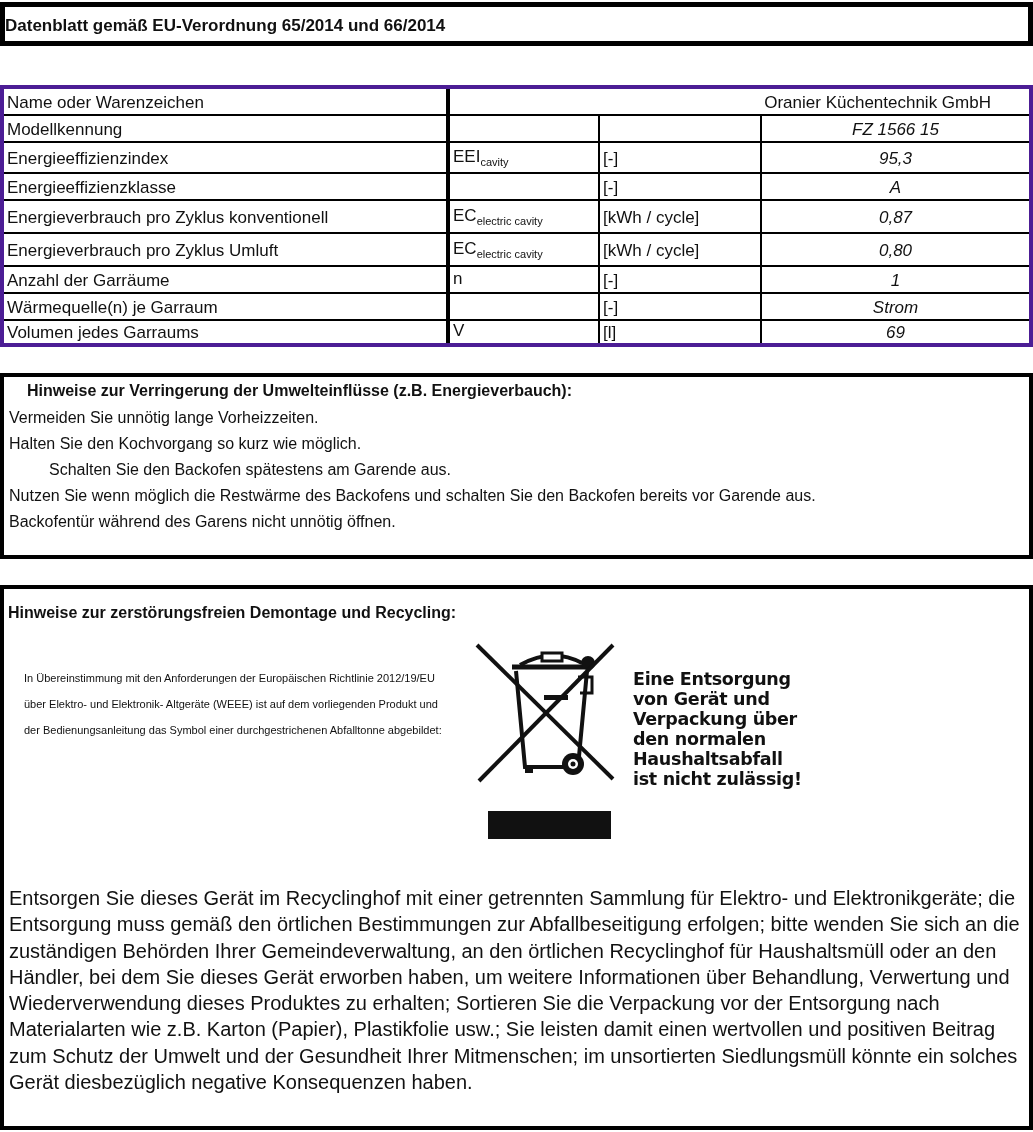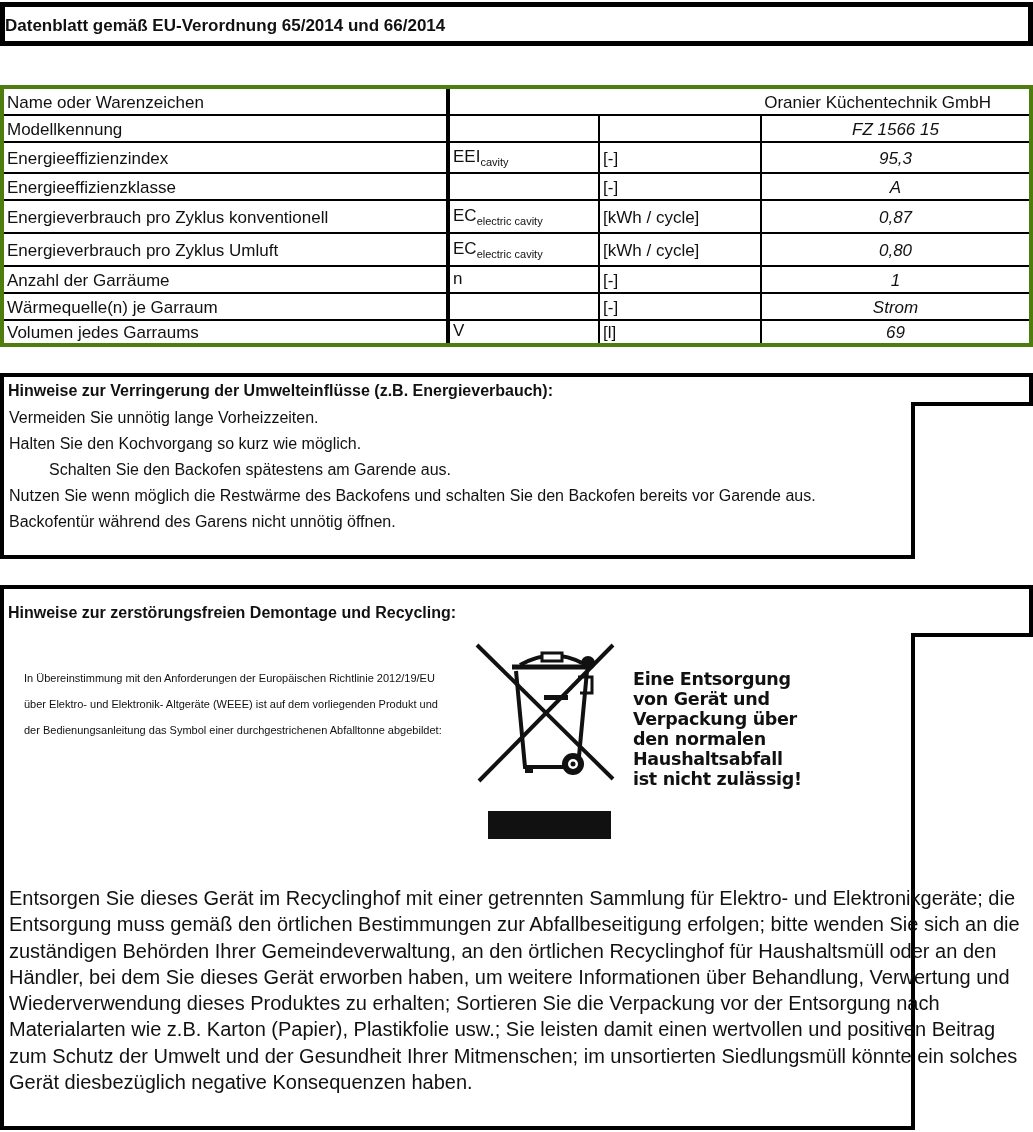--- a/index.html
+++ b/index.html
@@ -5,42 +5,42 @@
     html, body { margin: 0; padding: 0; background: #ffffff; }
     body {
       width: 1033px; height: 1132px; position: relative; overflow: hidden;
       font-family: "Liberation Sans", sans-serif; color: #111;
     }
     .box { position: absolute; box-sizing: border-box; border: 5px solid #000; background: #fff; }
     .title-box { left: 0; top: 2px; width: 1033px; height: 44px; }
     .title-box .t { position: absolute; left: 0; right: 0; top: 9px; text-align: left; font-weight: bold; font-size: 17px; }
 
     
-    .tbl { position: absolute; left: 0; top: 85px; width: 1033px; height: 262px; box-sizing: border-box; border: 4px solid #4d7c0f; }
+    .tbl { position: absolute; left: 0; top: 85px; width: 1033px; height: 262px; box-sizing: border-box; border: 4px solid #4c1d95; }
     .row { position: absolute; left: 0; right: 0; box-sizing: border-box; border-bottom: 2px solid #000; }
     .row:last-child { border-bottom: none; padding-left: 8px; }
     .cell { position: absolute; top: 0; bottom: 0; box-sizing: border-box; font-size: 17px; line-height: 1; white-space: nowrap; }
     .c1 { left: 0; width: 446px; padding-left: 3px; border-right: 4px solid #000; }
     .c2 { left: 446px; width: 150px; padding-left: 3px; border-right: 2px solid #000; }
     .c3 { left: 596px; width: 162px; padding-left: 3px; border-right: 2px solid #000; }
     .c4 { left: 758px; right: 0; text-align: center; }
     .c234 { left: 446px; right: 0; text-align: right; padding-right: 41px; }
     .cell span.txt { position: absolute; top: 50%; transform: translateY(-50%); }
     .c4 span.txt { left: 0; right: 0; font-style: italic; }
     .c234 span.txt { right: 38px; }
     sub { font-size: 11px; vertical-align: -4px; }
 
     
     .sec-head { left: 0; width: 1033px; box-sizing: border-box; border: 4px solid #000; }
     .sec-head .h { position: absolute; left: 4px; font-weight: bold; font-size: 16px; }
-    .sec-body { left: 0; width: 915px; box-sizing: border-box; border: 4px solid #000; border-top: none; padding-left: 44px; }
+    .sec-body { left: 0; width: 1033px; box-sizing: border-box; border: 4px solid #000; border-top: none; padding-left: 44px; }
     .line { position: absolute; left: 5px; font-size: 16px; white-space: nowrap; }
 
     .s1-head { top: 373px; height: 33px; }
-    .s1-head .h { top: 5px; }
+    .s1-head .h { top: 5px; margin-left: 19px; }
     .s1-body { top: 402px; height: 157px; }
 
     .s2-head { top: 585px; height: 52px; }
     .s2-head .h { top: 15px; }
     .s2-body { top: 633px; height: 497px; }
 
     .weee-text { position: absolute; left: 20px; top: 32px; width: 430px; font-size: 11px; line-height: 26px; }
     .weee-icon { position: absolute; left: 468px; top: 8px; }
     .weee-bar { position: absolute; left: 484px; top: 178px; width: 123px; height: 28px; background: #111; }
     .weee-warn { position: absolute; left: 629px; top: 36px; font-weight: bold; font-size: 17.5px; line-height: 20px; font-family: "DejaVu Sans", sans-serif; letter-spacing: -0.3px; }

